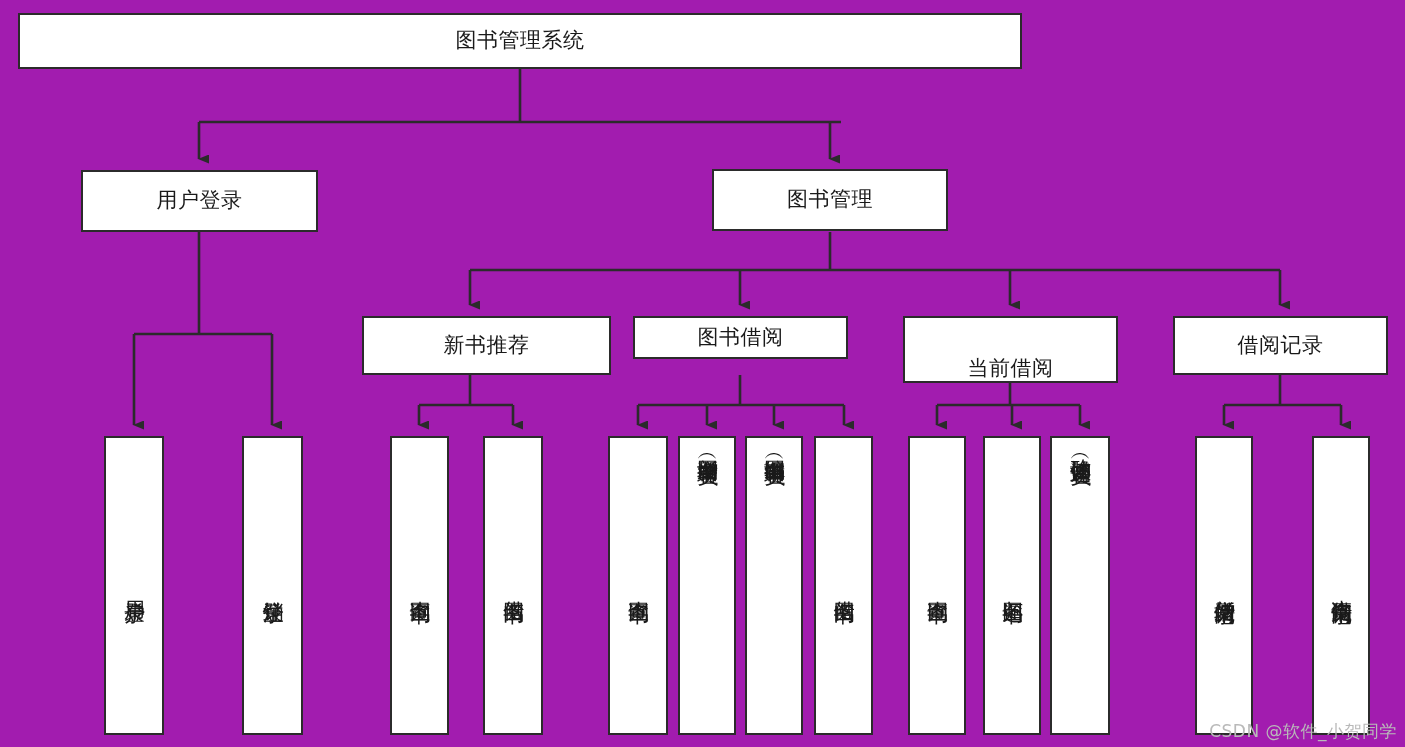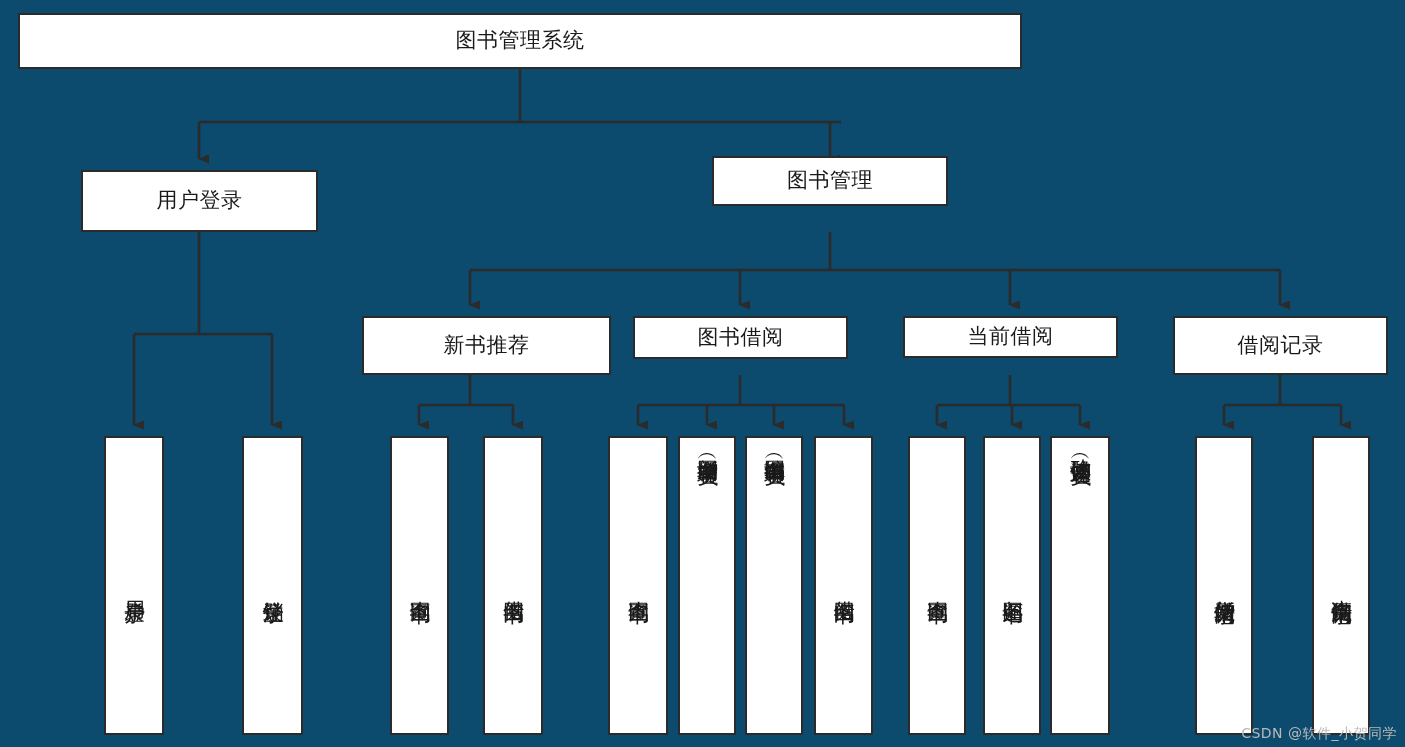--- a/index.html
+++ b/index.html
@@ -10,21 +10,21 @@
   body {
     width: 1405px;
     height: 747px;
     font-family: "DejaVu Sans", "Liberation Sans", sans-serif;
     overflow: hidden;
   }
   #diagram-root {
     position: relative;
     width: 1405px;
     height: 747px;
-    background: #0c4a6e;
+    background: #a21caf;
   }
   svg#tree-svg {
     position: absolute;
     left: 0;
     top: 0;
     width: 1405px;
     height: 747px;
   }
   .node-box {
     position: absolute;
@@ -59,21 +59,21 @@
     padding-top: 4px;
   }
   .leaf-box.center-v {
     align-items: center;
     padding-top: 0;
   }
   #watermark {
     position: absolute;
     right: 8px;
     bottom: 4px;
-    font-size: 14px;
+    font-size: 17px;
     color: #b9b9b9;
     white-space: nowrap;
     letter-spacing: 0.5px;
   }
 </style>
 </head>
 <body>
 
 <div id="diagram-root">
 
@@ -139,31 +139,31 @@
     </g>
   </svg>
 
   <div class="node-box" id="node-root" style="left: 18px; top: 13px; width: 1004px; height: 56px;">
     <span class="node-label-h">图书管理系统</span>
   </div>
 
   <div class="node-box" id="node-l2-0" style="left: 81px; top: 170px; width: 237px; height: 62px;">
     <span class="node-label-h">用户登录</span>
   </div>
-  <div class="node-box" id="node-l2-1" style="left: 712px; top: 156px; width: 236px; height: 50px;">
+  <div class="node-box" id="node-l2-1" style="left: 712px; top: 169px; width: 236px; height: 62px;">
     <span class="node-label-h">图书管理</span>
   </div>
 
   <div class="node-box" id="node-l3-0" style="left: 362px; top: 316px; width: 249px; height: 59px;">
     <span class="node-label-h">新书推荐</span>
   </div>
   <div class="node-box" id="node-l3-1" style="left: 633px; top: 316px; width: 215px; height: 43px;">
     <span class="node-label-h">图书借阅</span>
   </div>
-  <div class="node-box" id="node-l3-2" style="left: 903px; top: 316px; width: 215px; height: 42px;">
+  <div class="node-box" id="node-l3-2" style="left: 903px; top: 316px; width: 215px; height: 67px; align-items: flex-end;">
     <span class="node-label-h">当前借阅</span>
   </div>
   <div class="node-box" id="node-l3-3" style="left: 1173px; top: 316px; width: 215px; height: 59px;">
     <span class="node-label-h">借阅记录</span>
   </div>
 
   <div class="node-box leaf-box center-v" id="node-leaf-0" style="left: 104px; top: 436px; width: 60px; height: 299px;">
     <span class="node-label-v">用户登录</span>
   </div>
   <div class="node-box leaf-box center-v" id="node-leaf-1" style="left: 242px; top: 436px; width: 61px; height: 299px;">

